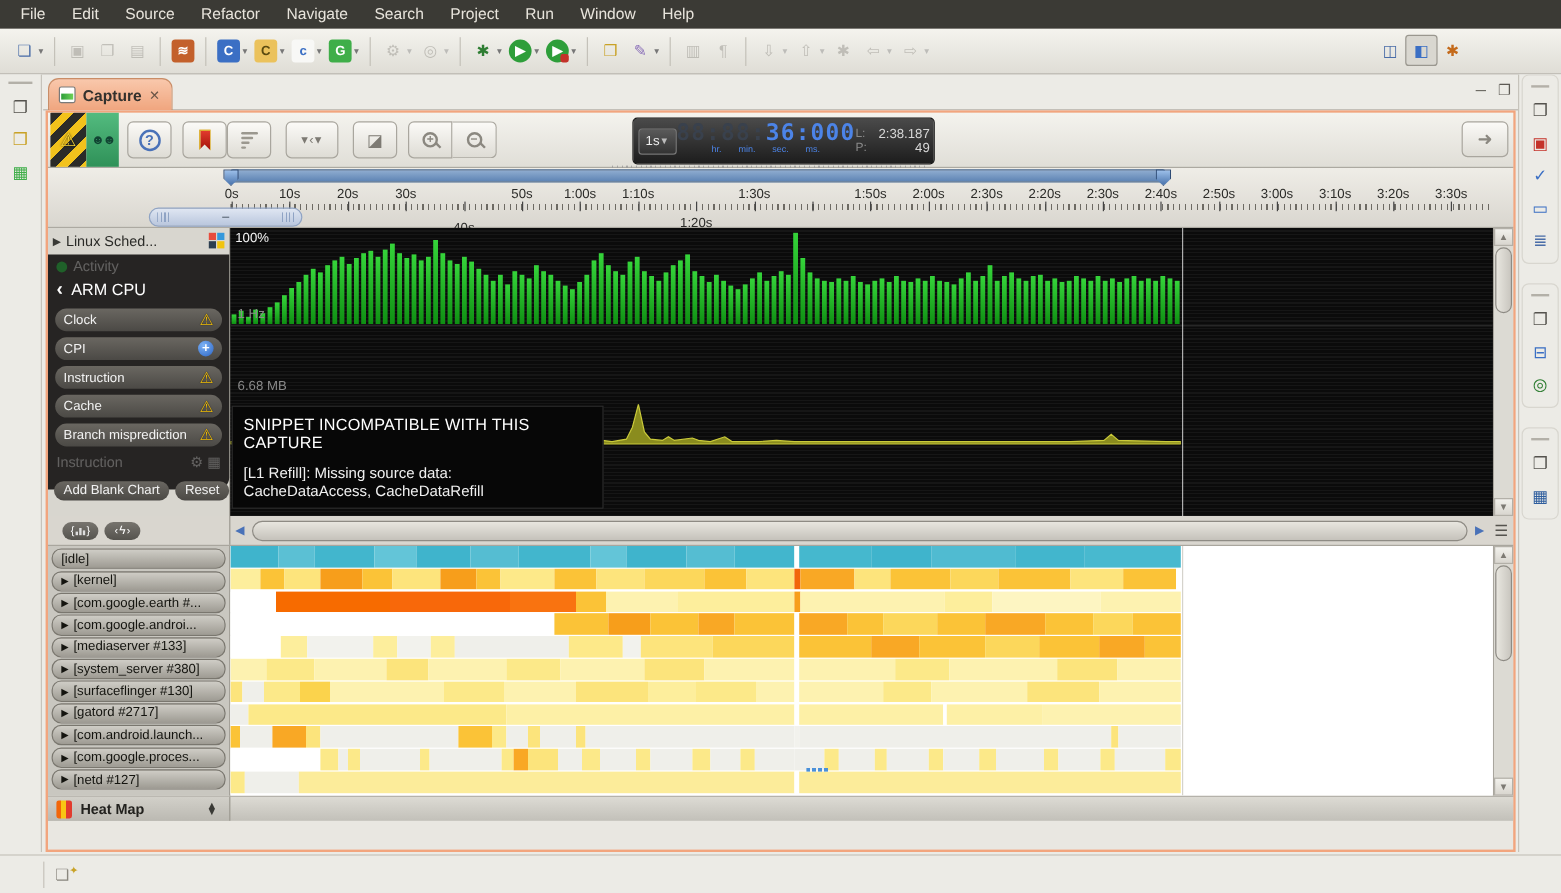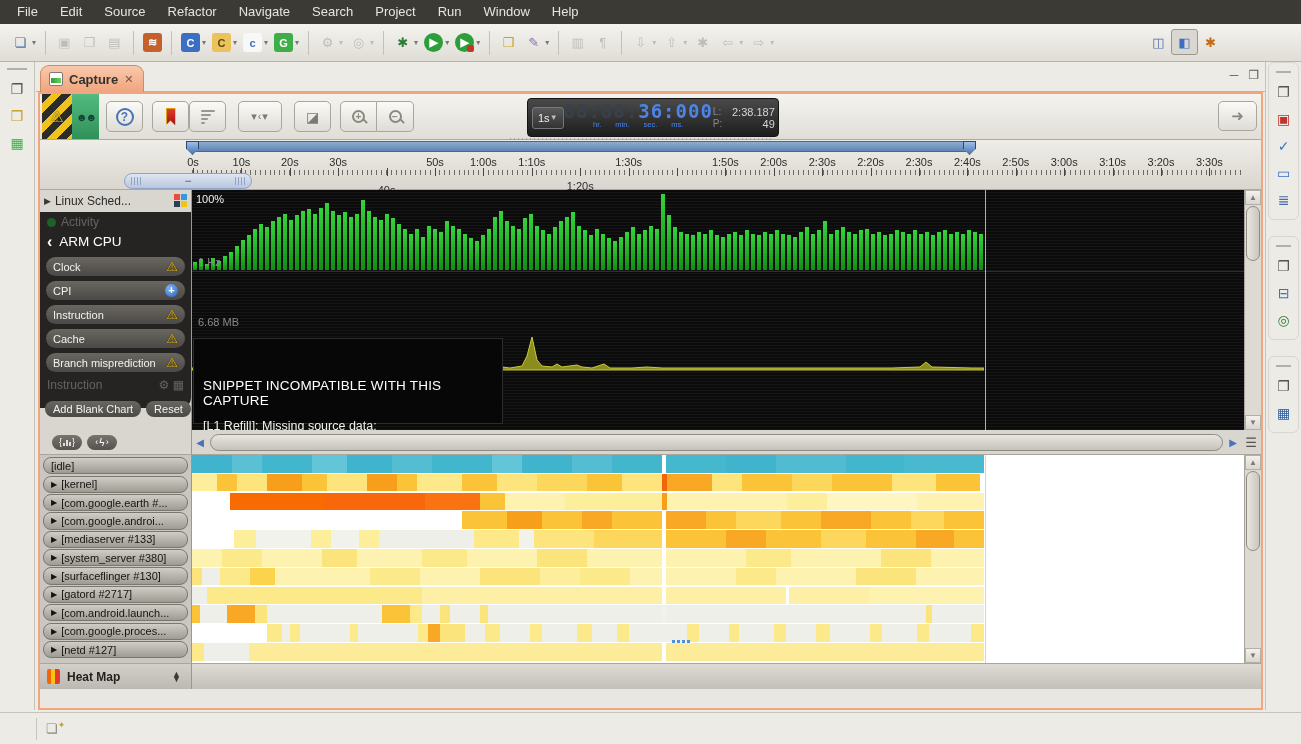--- a/index.html
+++ b/index.html
@@ -116,21 +116,21 @@
   .pct { position:absolute; left:4px; top:3px; color:#f2f2f2; font-size:11px; z-index:2; }
   .hzlab { position:absolute; left:6px; top:66px; color:#8a8a8a; font-size:11px; }
   .mblab { position:absolute; left:6px; top:126px; color:#8a8a8a; font-size:11px; }
   .sepline { position:absolute; left:0; right:0; top:81px; height:1px; background:#2e2e2e; }
   .endline { position:absolute; left:793px; top:0; bottom:0; width:1px; background:rgba(230,230,230,0.75); }
   .areawrap { position:absolute; left:0; top:140px; width:792px; height:42px; }
 
   .sticky { position:absolute; left:0; top:26px; width:176px; height:196px; background:rgba(10,10,10,0.84); border-radius:0 7px 0 0; z-index:3; }
   .sticky-title { color:#fff; font-size:13px; padding:8px 0 0 30px; }
   .snip-warn { position:absolute; left:1px; top:148px; width:310px; height:86px; background:#070707; border:1px solid #2c2c2c; padding:7px 9px; z-index:4; }
-  .snip-warn .t { color:#fff; font-size:13.5px; letter-spacing:.2px;margin-top:32px; }
+  .snip-warn .t { color:#fff; font-size:13.5px; letter-spacing:.2px; }
   .snip-warn .b { color:#f0f0f0; font-size:12.5px; margin-top:11px; white-space:pre-line; line-height:15px; }
 
   .vscroll { width:17px; background:#DCDAD3; border-left:1px solid #A9A69E; display:flex; flex-direction:column; flex:0 0 auto; }
   .vs-arr { height:15px; display:flex; align-items:center; justify-content:center; font-size:8px; color:#7d7a73; background:linear-gradient(#F2F1EC,#D9D6CF); border:1px solid #B3B0A8; }
   .vs-track { flex:1; position:relative; }
   .vs-thumb { position:absolute; left:1px; right:1px; top:1px; height:55px; background:linear-gradient(90deg,#E8E6DF,#C9C6BF); border:1px solid #8E8B84; border-radius:7px; }
   .vs-arr.bottom { margin-top:auto; }
 
   
   .scrollrow { height:25px; background:#D9D6CF; border-bottom:1px solid #A9A69E; display:flex; align-items:center; flex:0 0 auto; }
@@ -148,21 +148,21 @@
   .hm-left { width:152px; background:#C9C7C0; border-right:1px solid #9B9890; padding-top:1px; }
   .hm-pill { height:17.2px; margin:1.2px 3px 0 3px; background:linear-gradient(#CFCDC6,#9E9B93); border:1px solid #7A776F; border-radius:8px; display:flex; align-items:center; gap:4px; padding:0 7px; font-size:11px; color:#14140f; overflow:hidden; white-space:nowrap; }
   .hm-pill .tri { font-size:8px; }
   .hm-canvas { flex:1; position:relative; background:#fff; overflow:hidden; }
   .hm-row { height:18.8px; display:flex; background:#fff; }
   .hm-row i { display:block; height:17.6px; flex:0 0 auto; }
   .hm-endline { position:absolute; left:793px; top:0; bottom:0; width:1px; background:#d5d3cc; }
   .bluedash { position:absolute; left:480px; width:18px; height:3px; background:repeating-linear-gradient(90deg,#4a90d9 0 3px,transparent 3px 5px); }
 
   
-  .selrow { height:26px; background:linear-gradient(#DDDBD4,#C2C0B9); border-top:1px solid #A9A69E; display:flex; align-items:center; flex:0 0 auto; }
+  .selrow { height:21px; background:linear-gradient(#DDDBD4,#C2C0B9); border-top:1px solid #A9A69E; display:flex; align-items:center; flex:0 0 auto; }
   .sel-left { width:152px; height:100%; display:flex; align-items:center; gap:7px; padding-left:7px; border-right:1px solid #9B9890; background:linear-gradient(#D2D0C9,#BBB9B2); }
   .flame { width:13px; height:15px; border-radius:2px; background:linear-gradient(90deg,#F2660A 30%,#F9C513 30% 62%,#E23B2E 62%); }
   .sel-label { font-size:12px; font-weight:bold; color:#23221f; }
   .spinner { margin-left:auto; margin-right:10px; font-size:9px; color:#3a3a36; line-height:5px; display:flex; flex-direction:column; align-items:center; }
 
   
   .statusbar { position:absolute; left:0; bottom:0; width:1301px; height:32px; background:#ECEBE6; border-top:1px solid #C6C3BB; }
   .statusbar .sep { position:absolute; left:36px; top:5px; width:1px; height:22px; background:#C6C3BB; }
   .sb-icon { position:absolute; left:46px; top:7px; font-size:13px; color:#8a877f; }
   .sb-icon sup { color:#c9a227; font-size:9px; }

